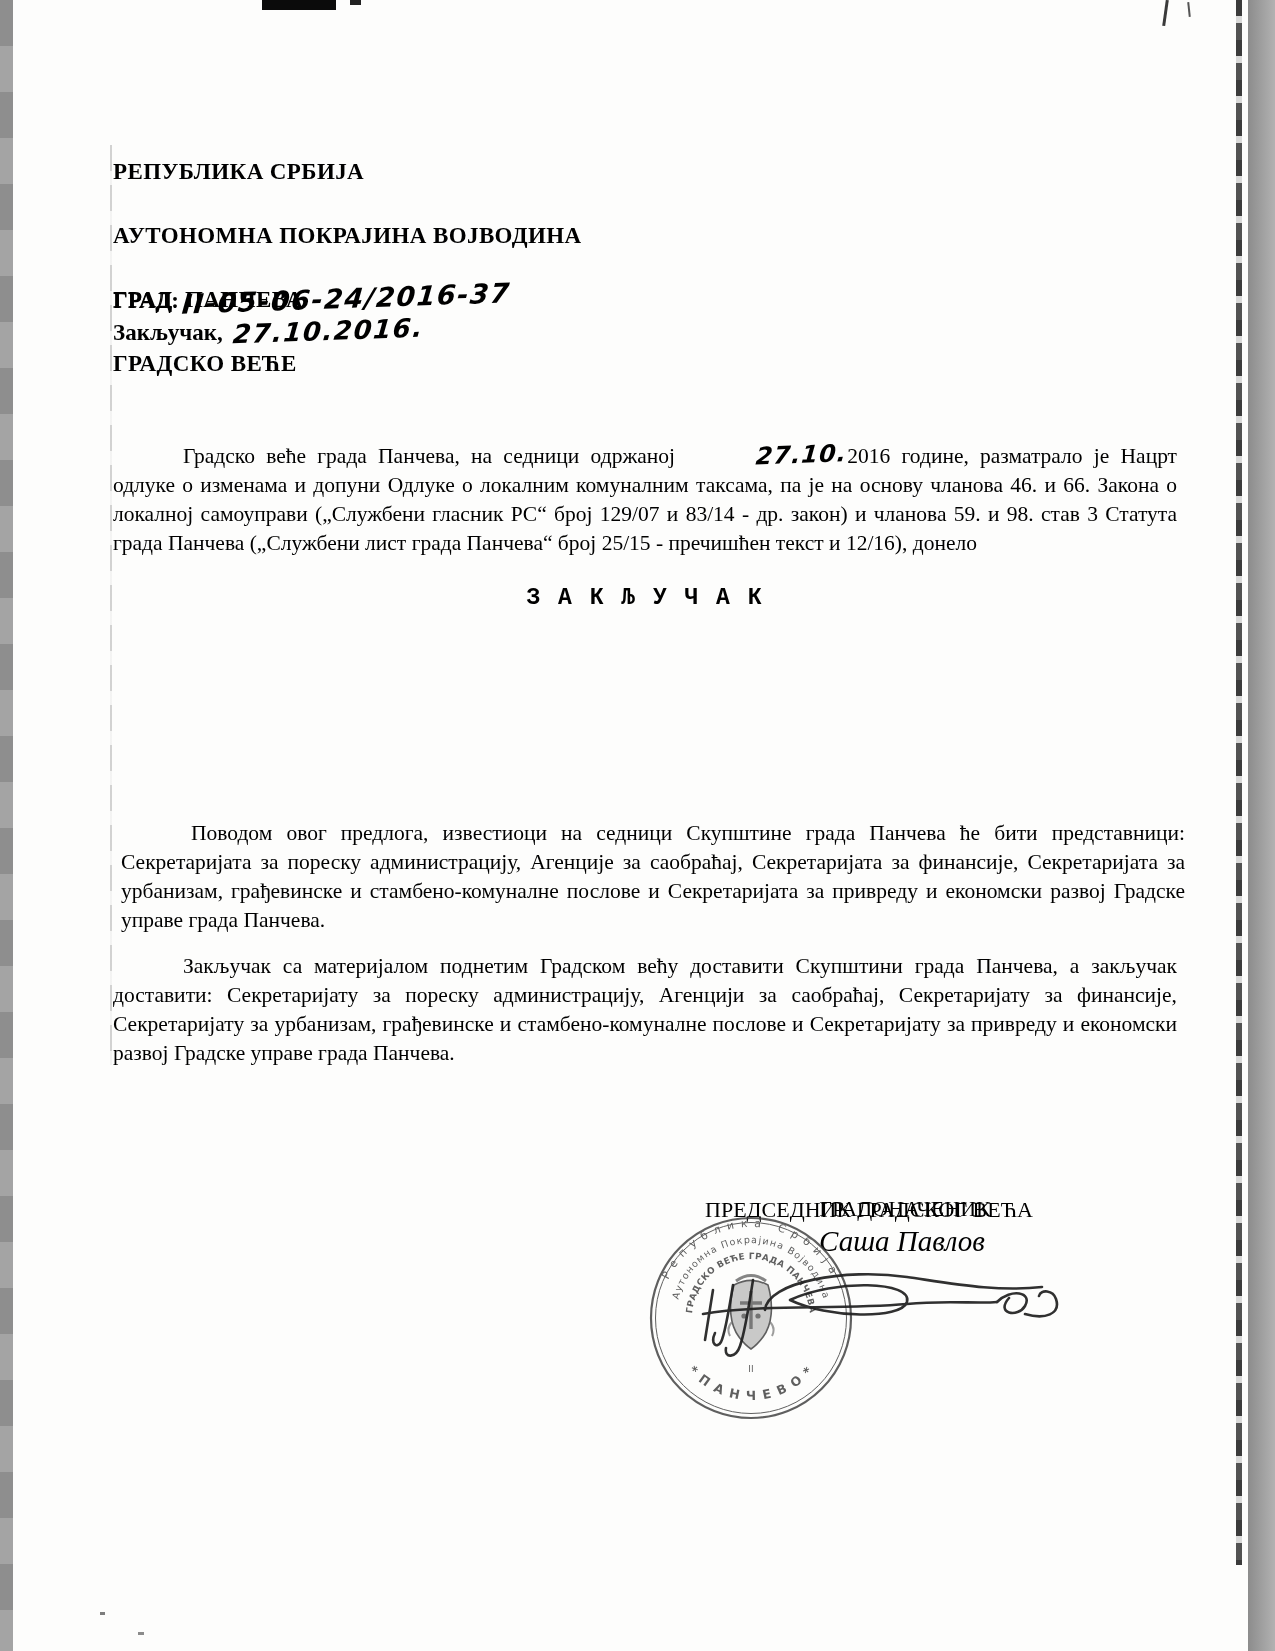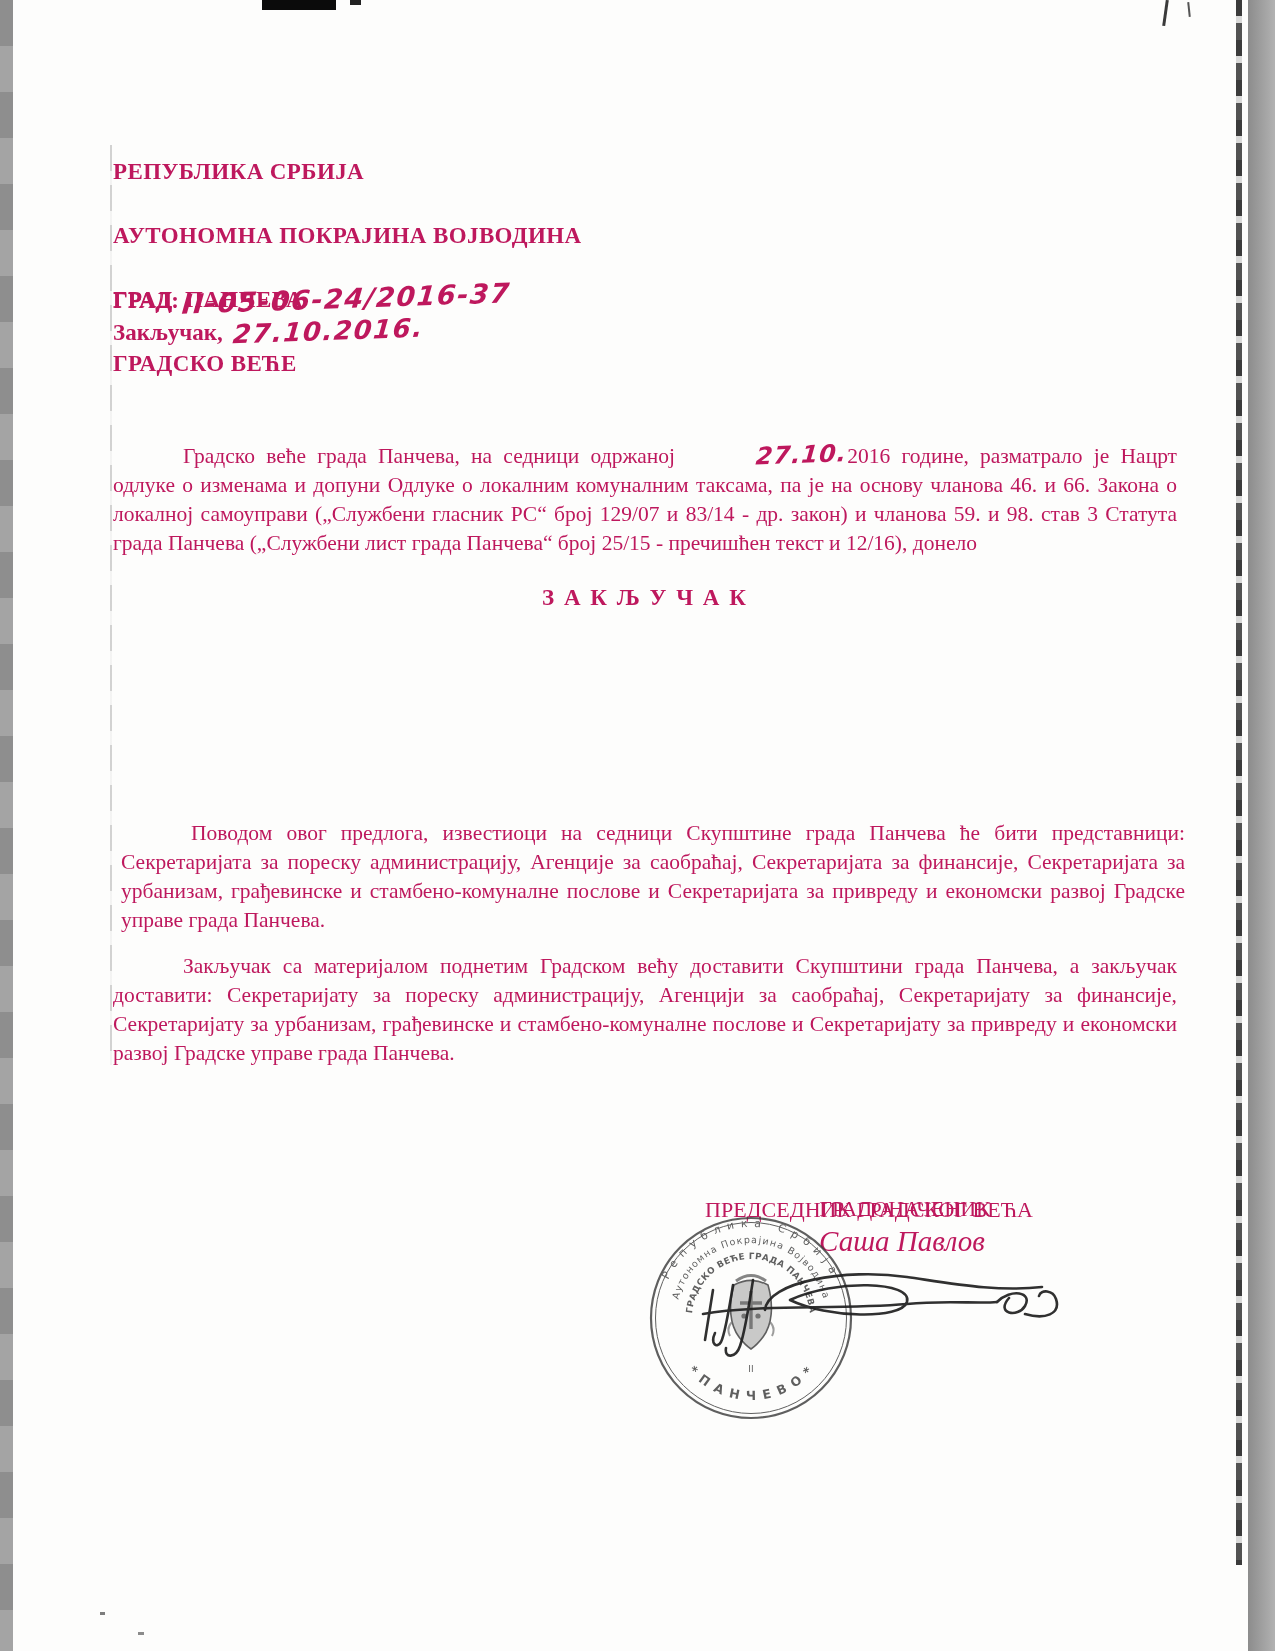--- a/index.html
+++ b/index.html
@@ -1,19 +1,19 @@
 <!DOCTYPE html>
 <html><head>
 <meta charset="utf-8">
 <style>
   html,body{margin:0;padding:0;background:#e8e8e8;}
   .page{
     position:relative;width:1275px;height:1651px;margin:0 auto;
     background:#fdfdfc;overflow:hidden;
-    font-family:"Liberation Serif",serif;color:#be185d;
+    font-family:"Liberation Serif",serif;color:#000000;
   }
   
   .edge-left{position:absolute;left:0;top:0;width:13px;height:100%;
     background:repeating-linear-gradient(to bottom,#8e8e8e 0 46px,#a4a4a4 46px 92px);}
   .edge-right{position:absolute;left:1248px;top:0;width:27px;height:100%;
     background:linear-gradient(to right,#8c8c8c,#b2b2b2);}
   .streak-right{position:absolute;left:1236px;top:0;width:6px;height:1565px;
     background:repeating-linear-gradient(to bottom,rgba(25,25,25,.85) 0 16px,rgba(110,110,110,.25) 16px 23px,rgba(40,40,40,.8) 23px 40px);}
   .mark-top-left{position:absolute;left:262px;top:0;width:74px;height:10px;background:#0b0b0b;}
   .nick-top{position:absolute;left:350px;top:0;width:11px;height:5px;background:#222;}
@@ -34,21 +34,21 @@
   .hand{font-family:"DejaVu Sans",sans-serif;font-style:italic;font-weight:600;
         display:inline-block;transform:rotate(-2deg) skewX(-7deg);letter-spacing:1.5px;}
   .hand-number{font-size:27px;margin-left:3px;}
   .hand-date{font-size:26px;margin-left:10px;}
   .hand-inline{font-size:24px;letter-spacing:1px;vertical-align:-1px;}
 
   .para{position:absolute;left:113px;width:1064px;font-size:21.5px;line-height:29px;
         text-align:justify;text-indent:70px;}
   .p-intro{top:420px;}
   .doc-title{position:absolute;left:113px;top:585px;width:1064px;text-align:center;
-             font-weight:bold;font-size:23px;letter-spacing:2px;}
+             font-weight:bold;font-size:23px;letter-spacing:2px;font-family:Liberation Mono, monospace;}
   .p-two{top:719px;}
   .p-three{top:797px;margin-left:8px;}
   .p-four{top:930px;}
 
   .sig-line{position:absolute;font-weight:normal;font-size:22px;text-align:center;}
   .sig1{left:760px;top:1196px;width:290px;}
   .sig2{left:683px;top:1197px;width:372px;}
   .sig-name{left:793px;top:1225px;width:218px;font-style:italic;font-size:29px;}
 
   .stamp-box{position:absolute;left:645px;top:1212px;width:212px;height:212px;opacity:.82;}

